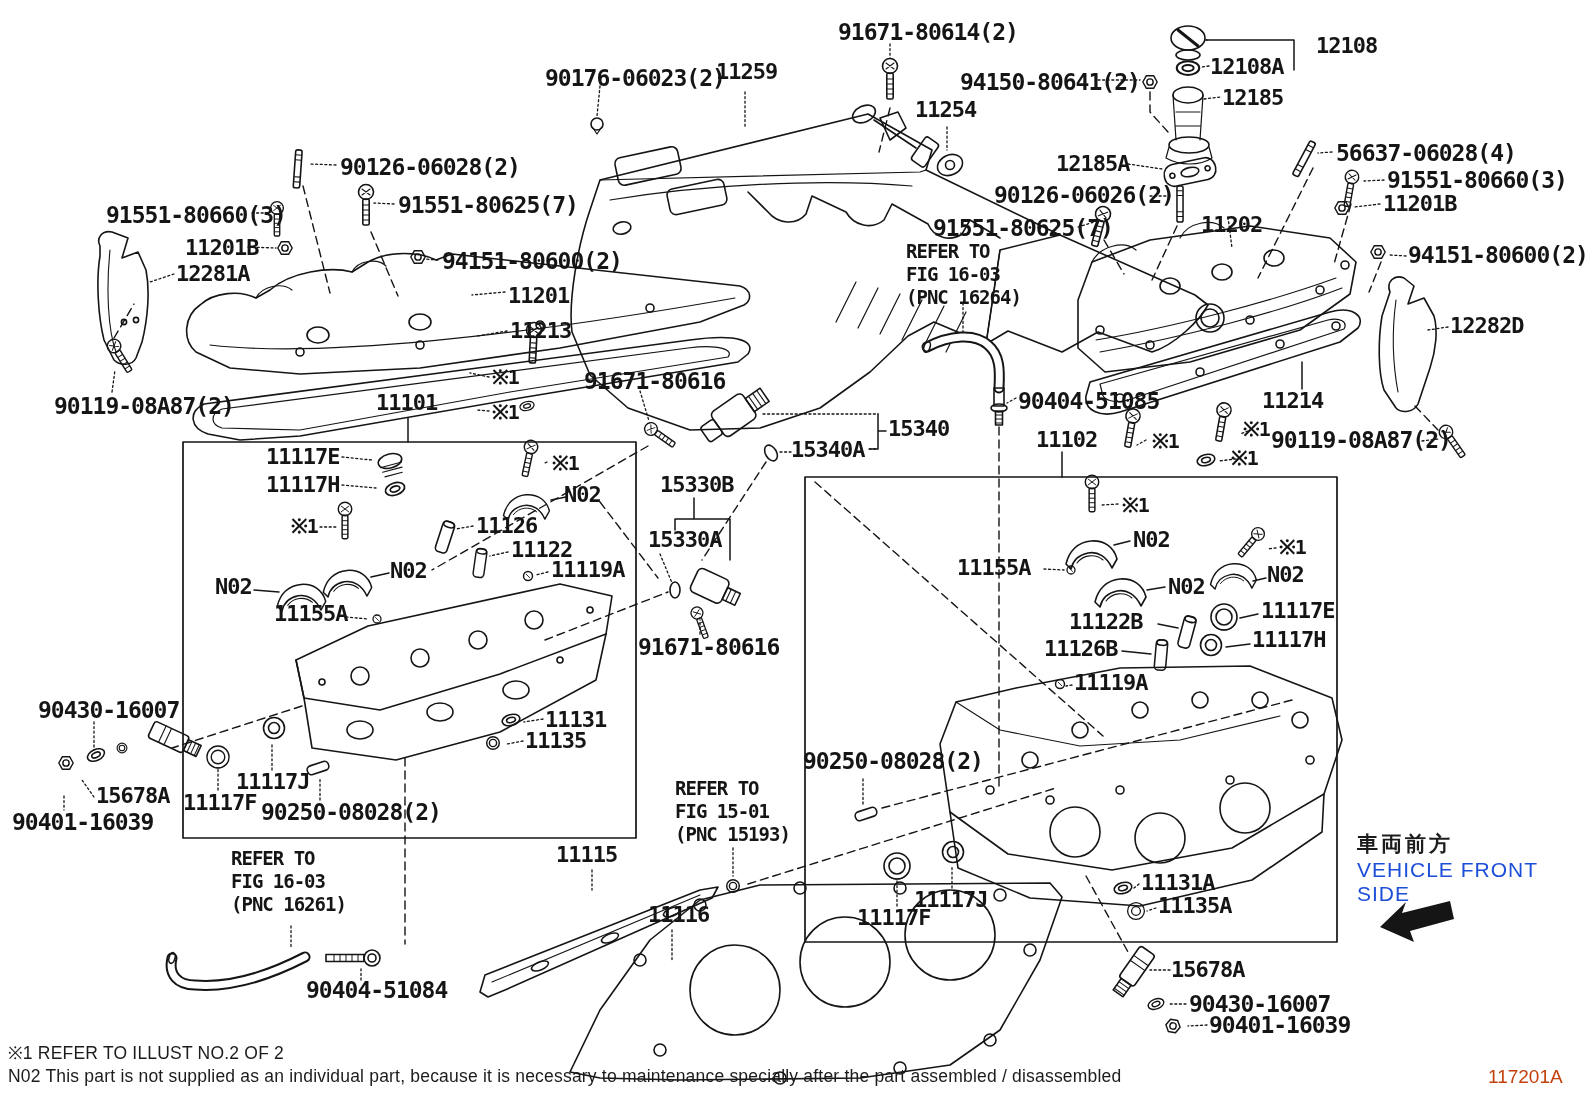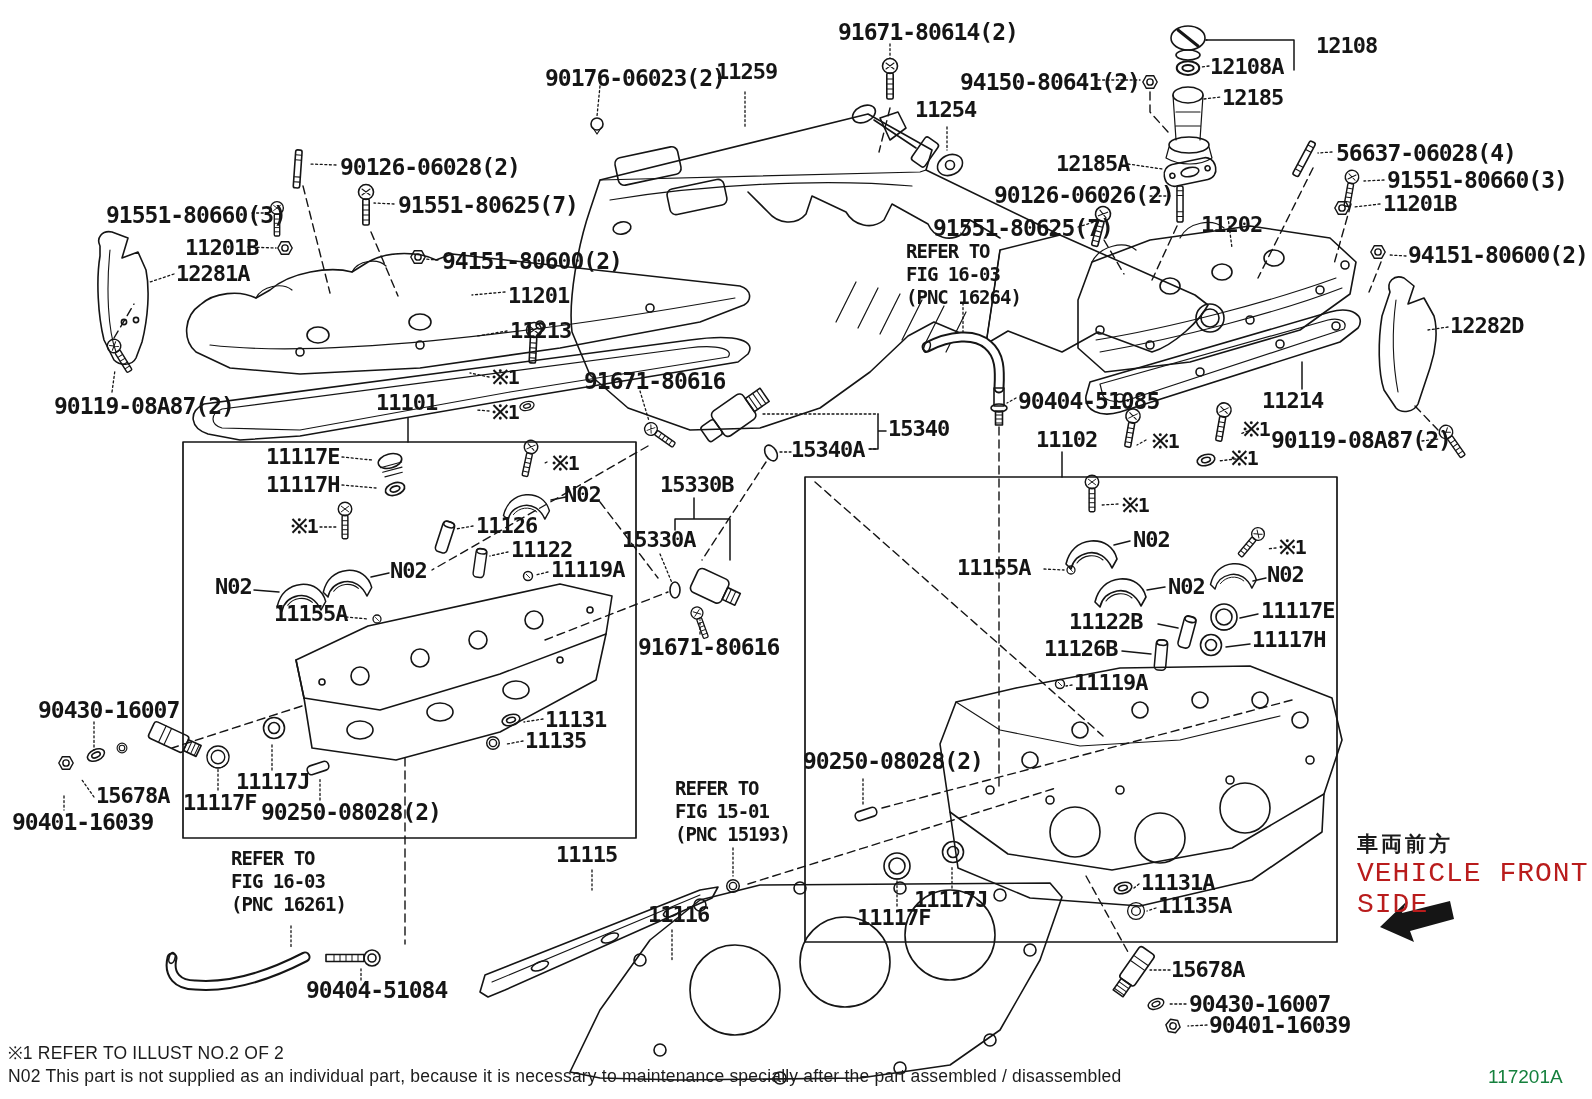--- a/index.html
+++ b/index.html
@@ -8,25 +8,25 @@
   svg{position:absolute;left:0;top:0;}
   #labels{position:absolute;left:0;top:0;width:100%;height:100%;}
   .lbl{position:absolute;color:#151515;font-weight:700;white-space:pre-line;
        font-family:"DejaVu Sans Mono",monospace;letter-spacing:-1px;line-height:1.12;}
   .b{font-size:22px;}
   .m{font-size:23px;}
   .x{font-size:20px;}
   .n{font-size:19px;line-height:1.2;}
   .fn{position:absolute;color:#1c1c1c;font-family:"Liberation Sans",sans-serif;
       font-weight:400;font-size:17.5px;letter-spacing:.2px;}
-  .docnum{position:absolute;color:#15803d;font-family:"Liberation Sans",sans-serif;font-size:19px;}
+  .docnum{position:absolute;color:#c2410c;font-family:"Liberation Sans",sans-serif;font-size:19px;}
   .orient-jp{position:absolute;color:#1c1c1c;font-family:"Liberation Sans",sans-serif;
       font-weight:600;font-size:21px;letter-spacing:3px;}
-  .orient-en{position:absolute;color:#b91c1c;font-family:Liberation Mono, monospace;
-      font-weight:500;font-size:28px;letter-spacing:1px;}
+  .orient-en{position:absolute;color:#1d4ed8;font-family:Liberation Sans, sans-serif;
+      font-weight:500;font-size:21px;letter-spacing:1px;}
 </style>
 </head>
 <body>
 
 <div id="stage">
 
 <svg width="1592" height="1099" viewBox="0 0 1592 1099" fill="none" stroke="#151515" stroke-width="1.6" stroke-linecap="round" stroke-linejoin="round">
   <defs>
     <g id="bolt">
       <circle cx="0" cy="0" r="7.5"></circle>
@@ -492,21 +492,21 @@
       <div class="lbl b" style="left: 508px; top: 284px;">11201</div>
       <div class="lbl b" style="left: 510px; top: 319px;">11213</div>
       <div class="lbl m" style="left: 54px; top: 394px;">90119-08A87(2)</div>
       <div class="lbl b" style="left: 376px; top: 391px;">11101</div>
       <div class="lbl x" style="left: 492px; top: 366px;">※1</div>
       <div class="lbl x" style="left: 492px; top: 401px;">※1</div>
       <div class="lbl m" style="left: 584px; top: 369px;">91671-80616</div>
       <div class="lbl b" style="left: 888px; top: 417px;">15340</div>
       <div class="lbl b" style="left: 791px; top: 438px;">15340A</div>
       <div class="lbl b" style="left: 660px; top: 473px;">15330B</div>
-      <div class="lbl b" style="left: 622px; top: 528px;">15330A</div>
+      <div class="lbl b" style="left: 648px; top: 528px;">15330A</div>
       <div class="lbl m" style="left: 638px; top: 635px;">91671-80616</div>
       <div class="lbl n" style="left: 906px; top: 240px;">REFER TO
 FIG 16-03
 (PNC 16264)</div>
       <div class="lbl m" style="left: 1018px; top: 389px;">90404-51085</div>
       <div class="lbl b" style="left: 1036px; top: 428px;">11102</div>
       <div class="lbl x" style="left: 1152px; top: 430px;">※1</div>
       <div class="lbl x" style="left: 1243px; top: 418px;">※1</div>
       <div class="lbl x" style="left: 1231px; top: 447px;">※1</div>
       <div class="lbl b" style="left: 1262px; top: 389px;">11214</div>

